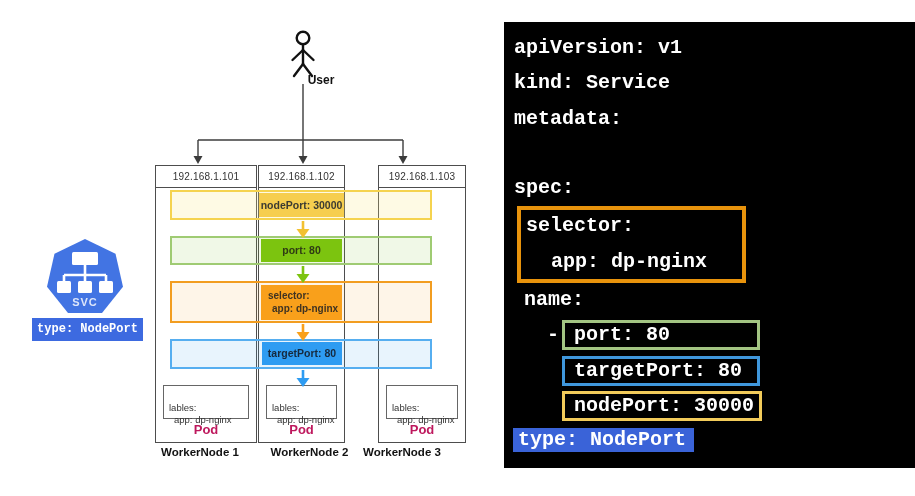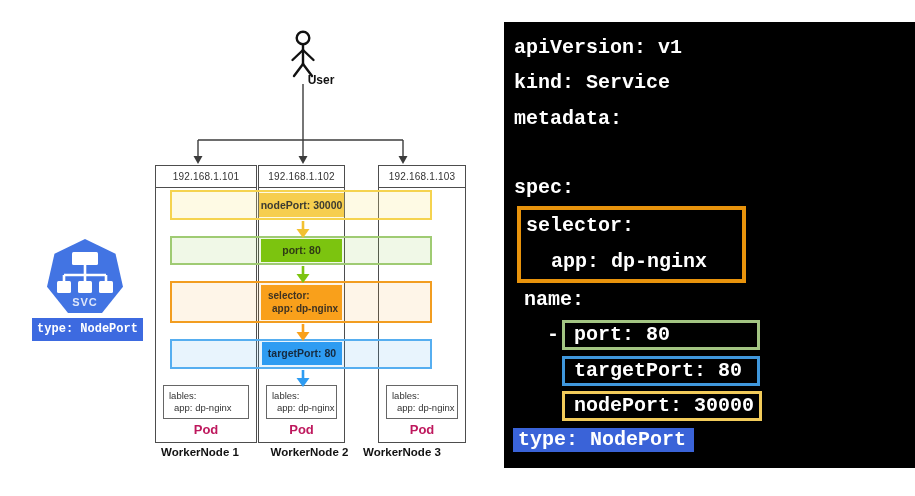--- a/index.html
+++ b/index.html
@@ -8,21 +8,21 @@
   .abs { position: absolute; }
 
   
   .url-list { left: 313px; top: 90px; font-size: 10.5px; line-height: 12.5px; color: #111; }
   .user-label { left: 301px; top: 73px; width: 40px; text-align: center; font-size: 12px; font-weight: bold; color: #111; }
 
   .node { top: 165px; height: 278px; border: 1.5px solid #4d4d4d; background: #fff; z-index: 1; }
   .node-header { position: absolute; left: 0; right: 0; top: 0; height: 22px; border-bottom: 1.5px solid #4d4d4d;
                  font-size: 10px; color: #333; text-align: center; line-height: 21px; letter-spacing: .2px; }
   .labels-box { position: absolute; left: 7px; right: 7px; top: 219px; height: 34px; border: 1px solid #666;
-                background: #fff; font-size: 9.5px; line-height: 12px; color: #333; padding: 4px 0 0 5px; }
+                background: #fff; font-size: 9.5px; line-height: 12px; color: #333; padding: 16px 0 0 5px; }
   .labels-box .ind { padding-left: 5px; }
   .pod-label { position: absolute; left: 0; right: 0; top: 256px; text-align: center; font-size: 13px; font-weight: bold; color: #be185d; }
   .worker-label { top: 446px; text-align: center; font-size: 11.5px; font-weight: bold; color: #111; }
 
   .band { left: 170px; width: 262px; z-index: 2; }
   .band-yellow { top: 190px; height: 30px; border: 2px solid #F5D34F; background: rgba(250,230,130,0.22); }
   .band-green  { top: 236px; height: 29px; border: 2px solid #9FCB73; background: rgba(140,200,70,0.13); }
   .band-orange { top: 281px; height: 42px; border: 2px solid #F29D20; background: rgba(245,160,30,0.10); }
   .band-blue   { top: 339px; height: 30px; border: 2px solid #56AEF0; background: rgba(80,170,240,0.13); }
 

